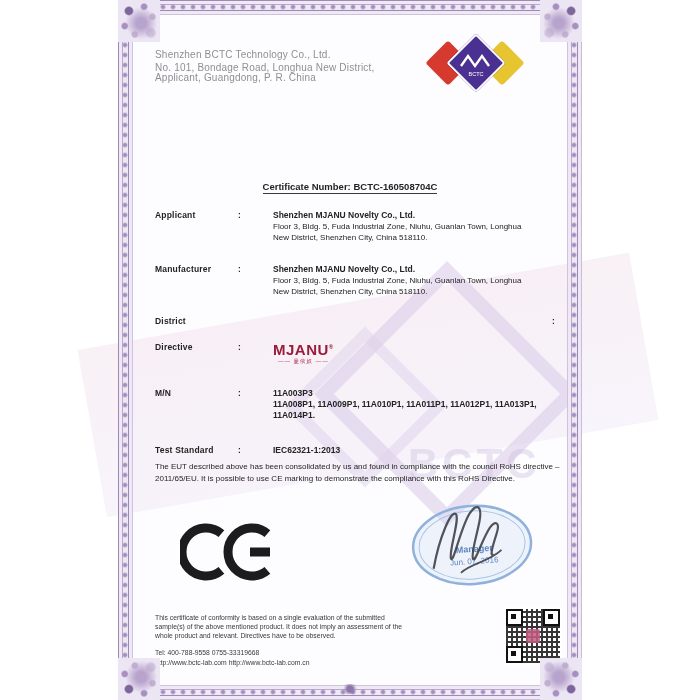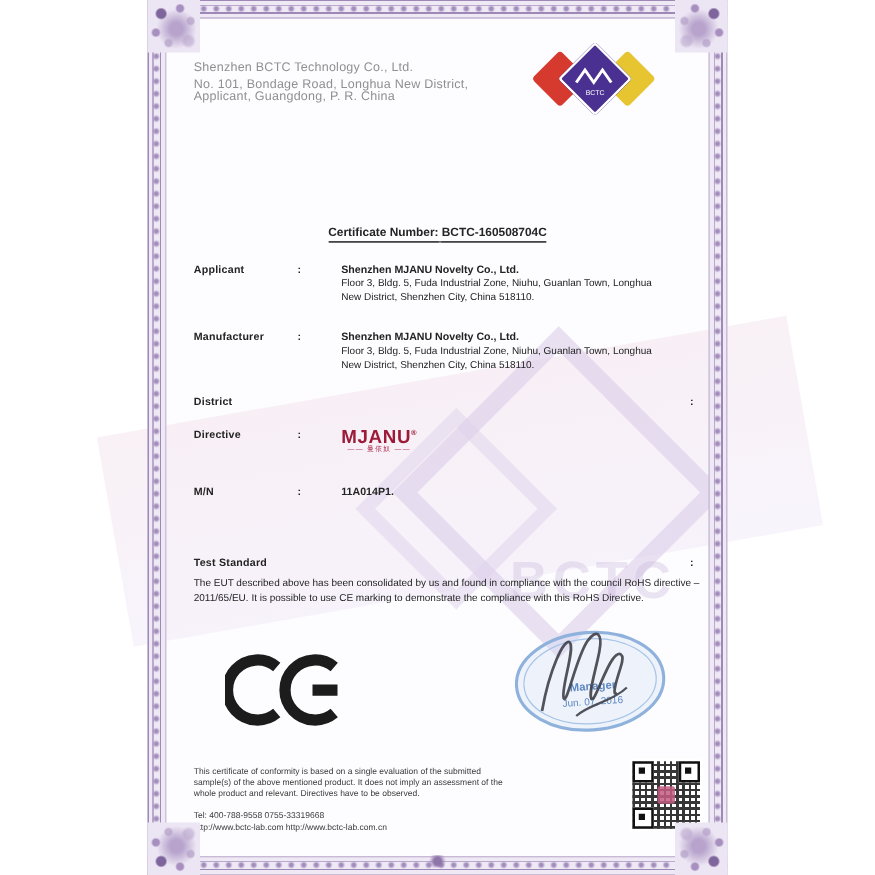--- a/index.html
+++ b/index.html
@@ -169,27 +169,30 @@
             <span class="brand"><span>MJANU</span><sup>®</sup></span>
             <div class="brand-sub">—— 曼依奴 ——</div>
           </span>
         </div>
       </div>
 
       <div class="row r-mn">
         <div class="lbl">M/N</div>
         <div class="col">:</div>
         <div class="val vb">
+          <div>11A003P3</div>
+          <div>11A008P1, 11A009P1, 11A010P1, 11A011P1, 11A012P1, 11A013P1,</div>
           <div>11A014P1.</div>
         </div>
       </div>
 
       <div class="row r-test">
         <div class="lbl">Test Standard</div>
         <div class="col">:</div>
+        <div class="val"><span class="vb">IEC62321-1:2013</span></div>
       </div>
 
       <div class="statement">The EUT described above has been consolidated by us and found in compliance with the council RoHS directive – 2011/65/EU. It is possible to use CE marking to demonstrate the compliance with this RoHS Directive.</div>
 
       <svg class="ce" viewBox="0 0 100 66">
         <path d="M41.4,14.6 A24,24 0 1 0 41.4,51.4" fill="none" stroke="#1c1c1c" stroke-width="9"></path>
         <path d="M87.4,14.6 A24,24 0 1 0 87.4,51.4" fill="none" stroke="#1c1c1c" stroke-width="9"></path>
         <path d="M70,33 H90" fill="none" stroke="#1c1c1c" stroke-width="9"></path>
       </svg>
 

